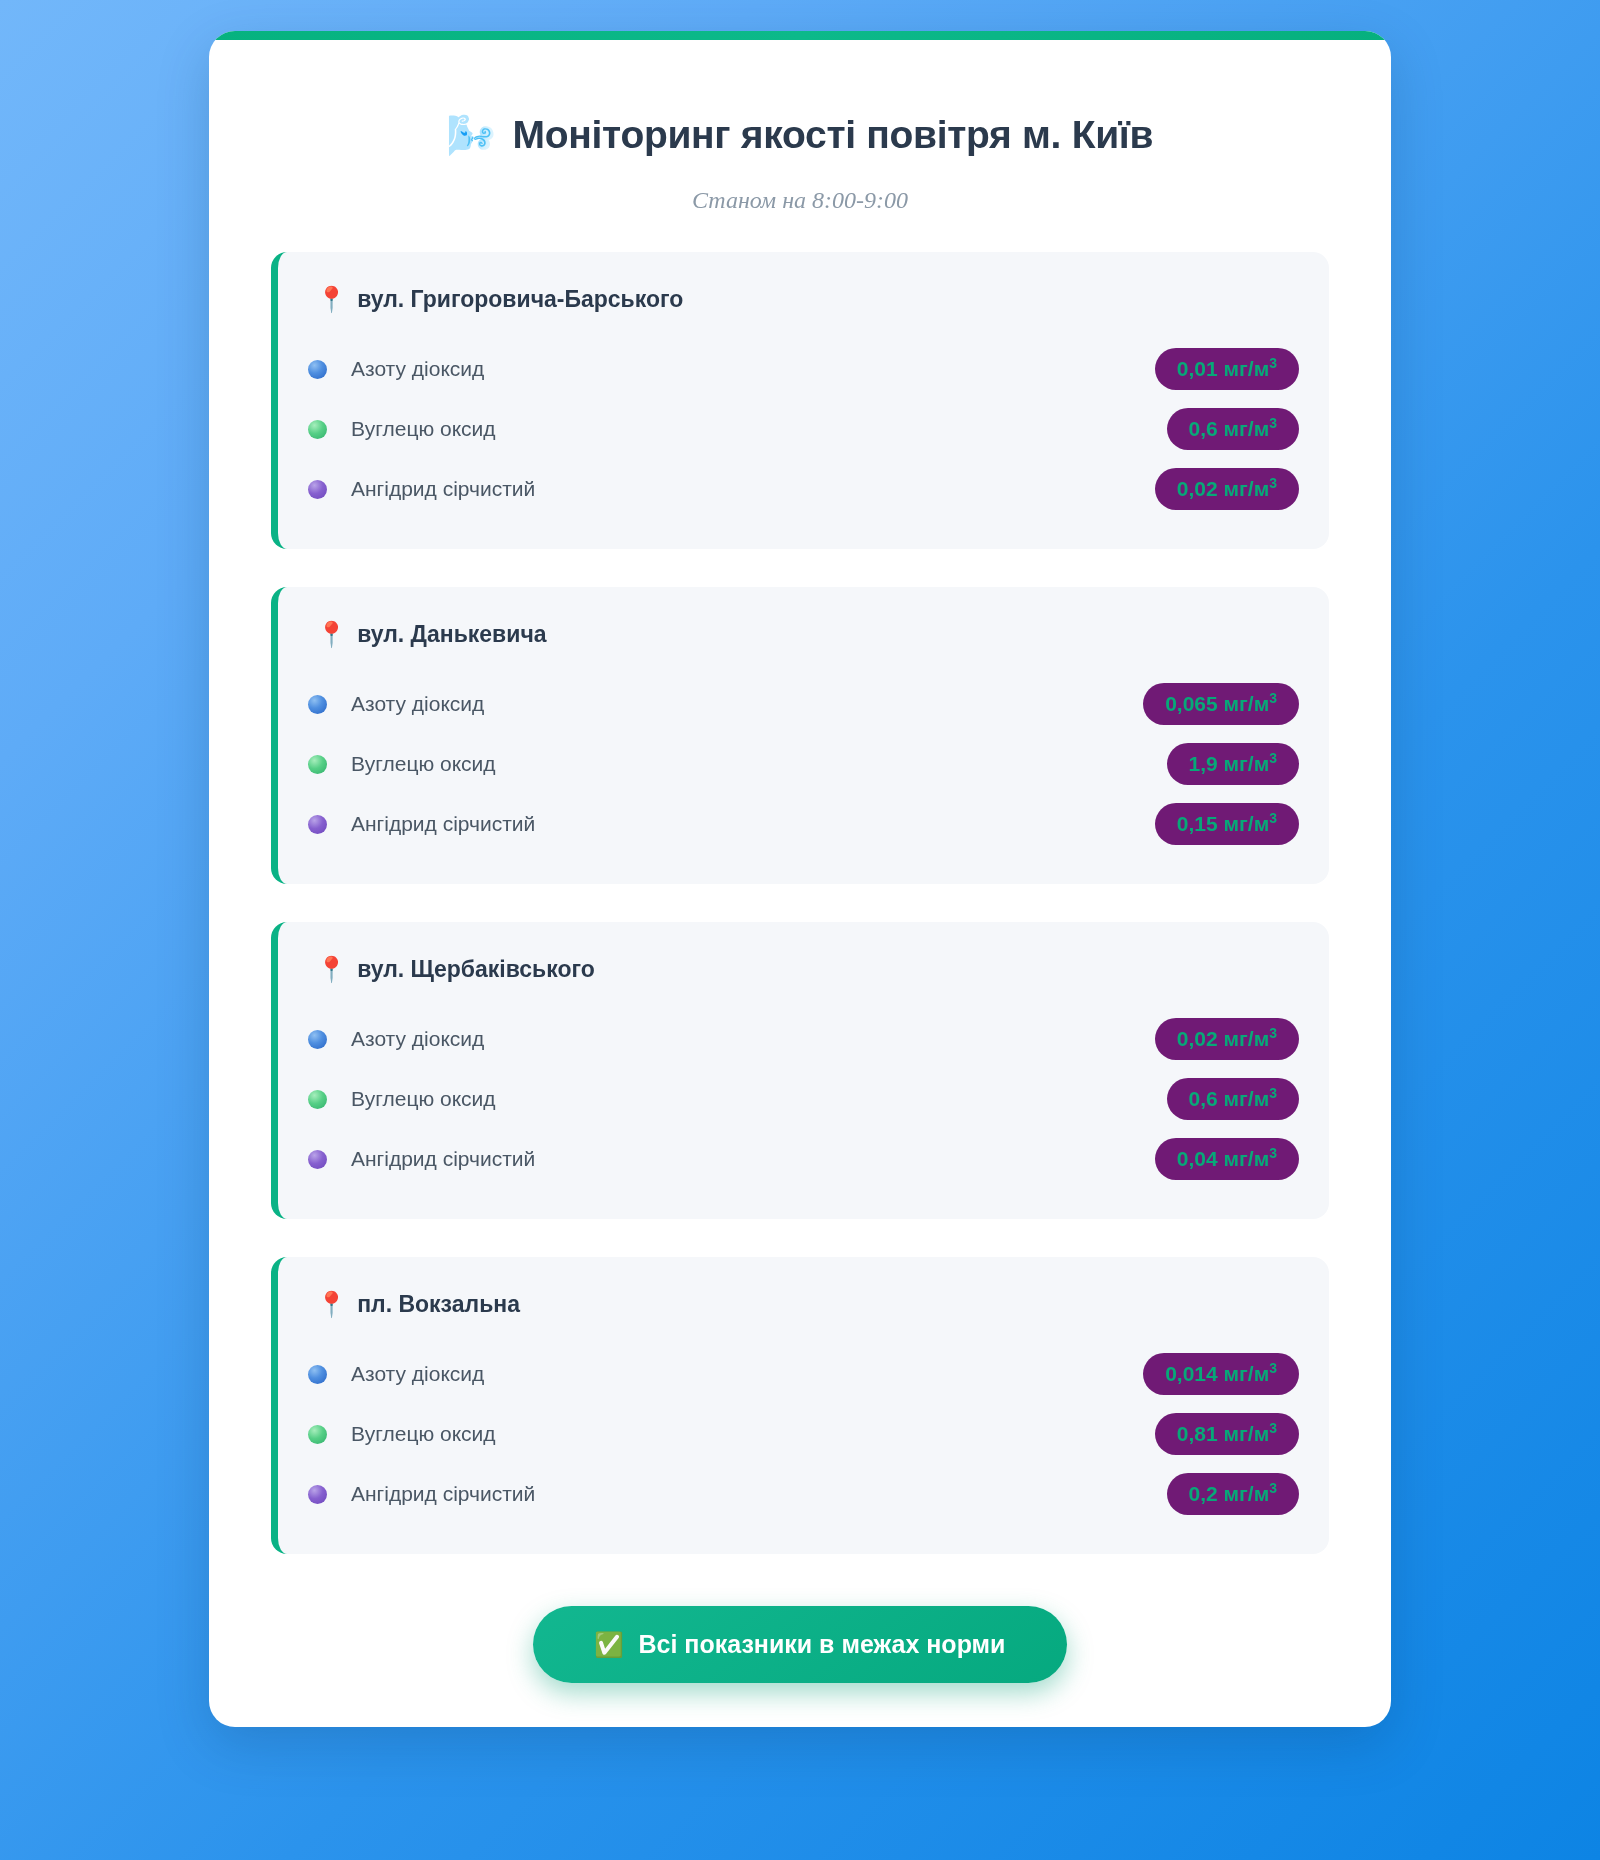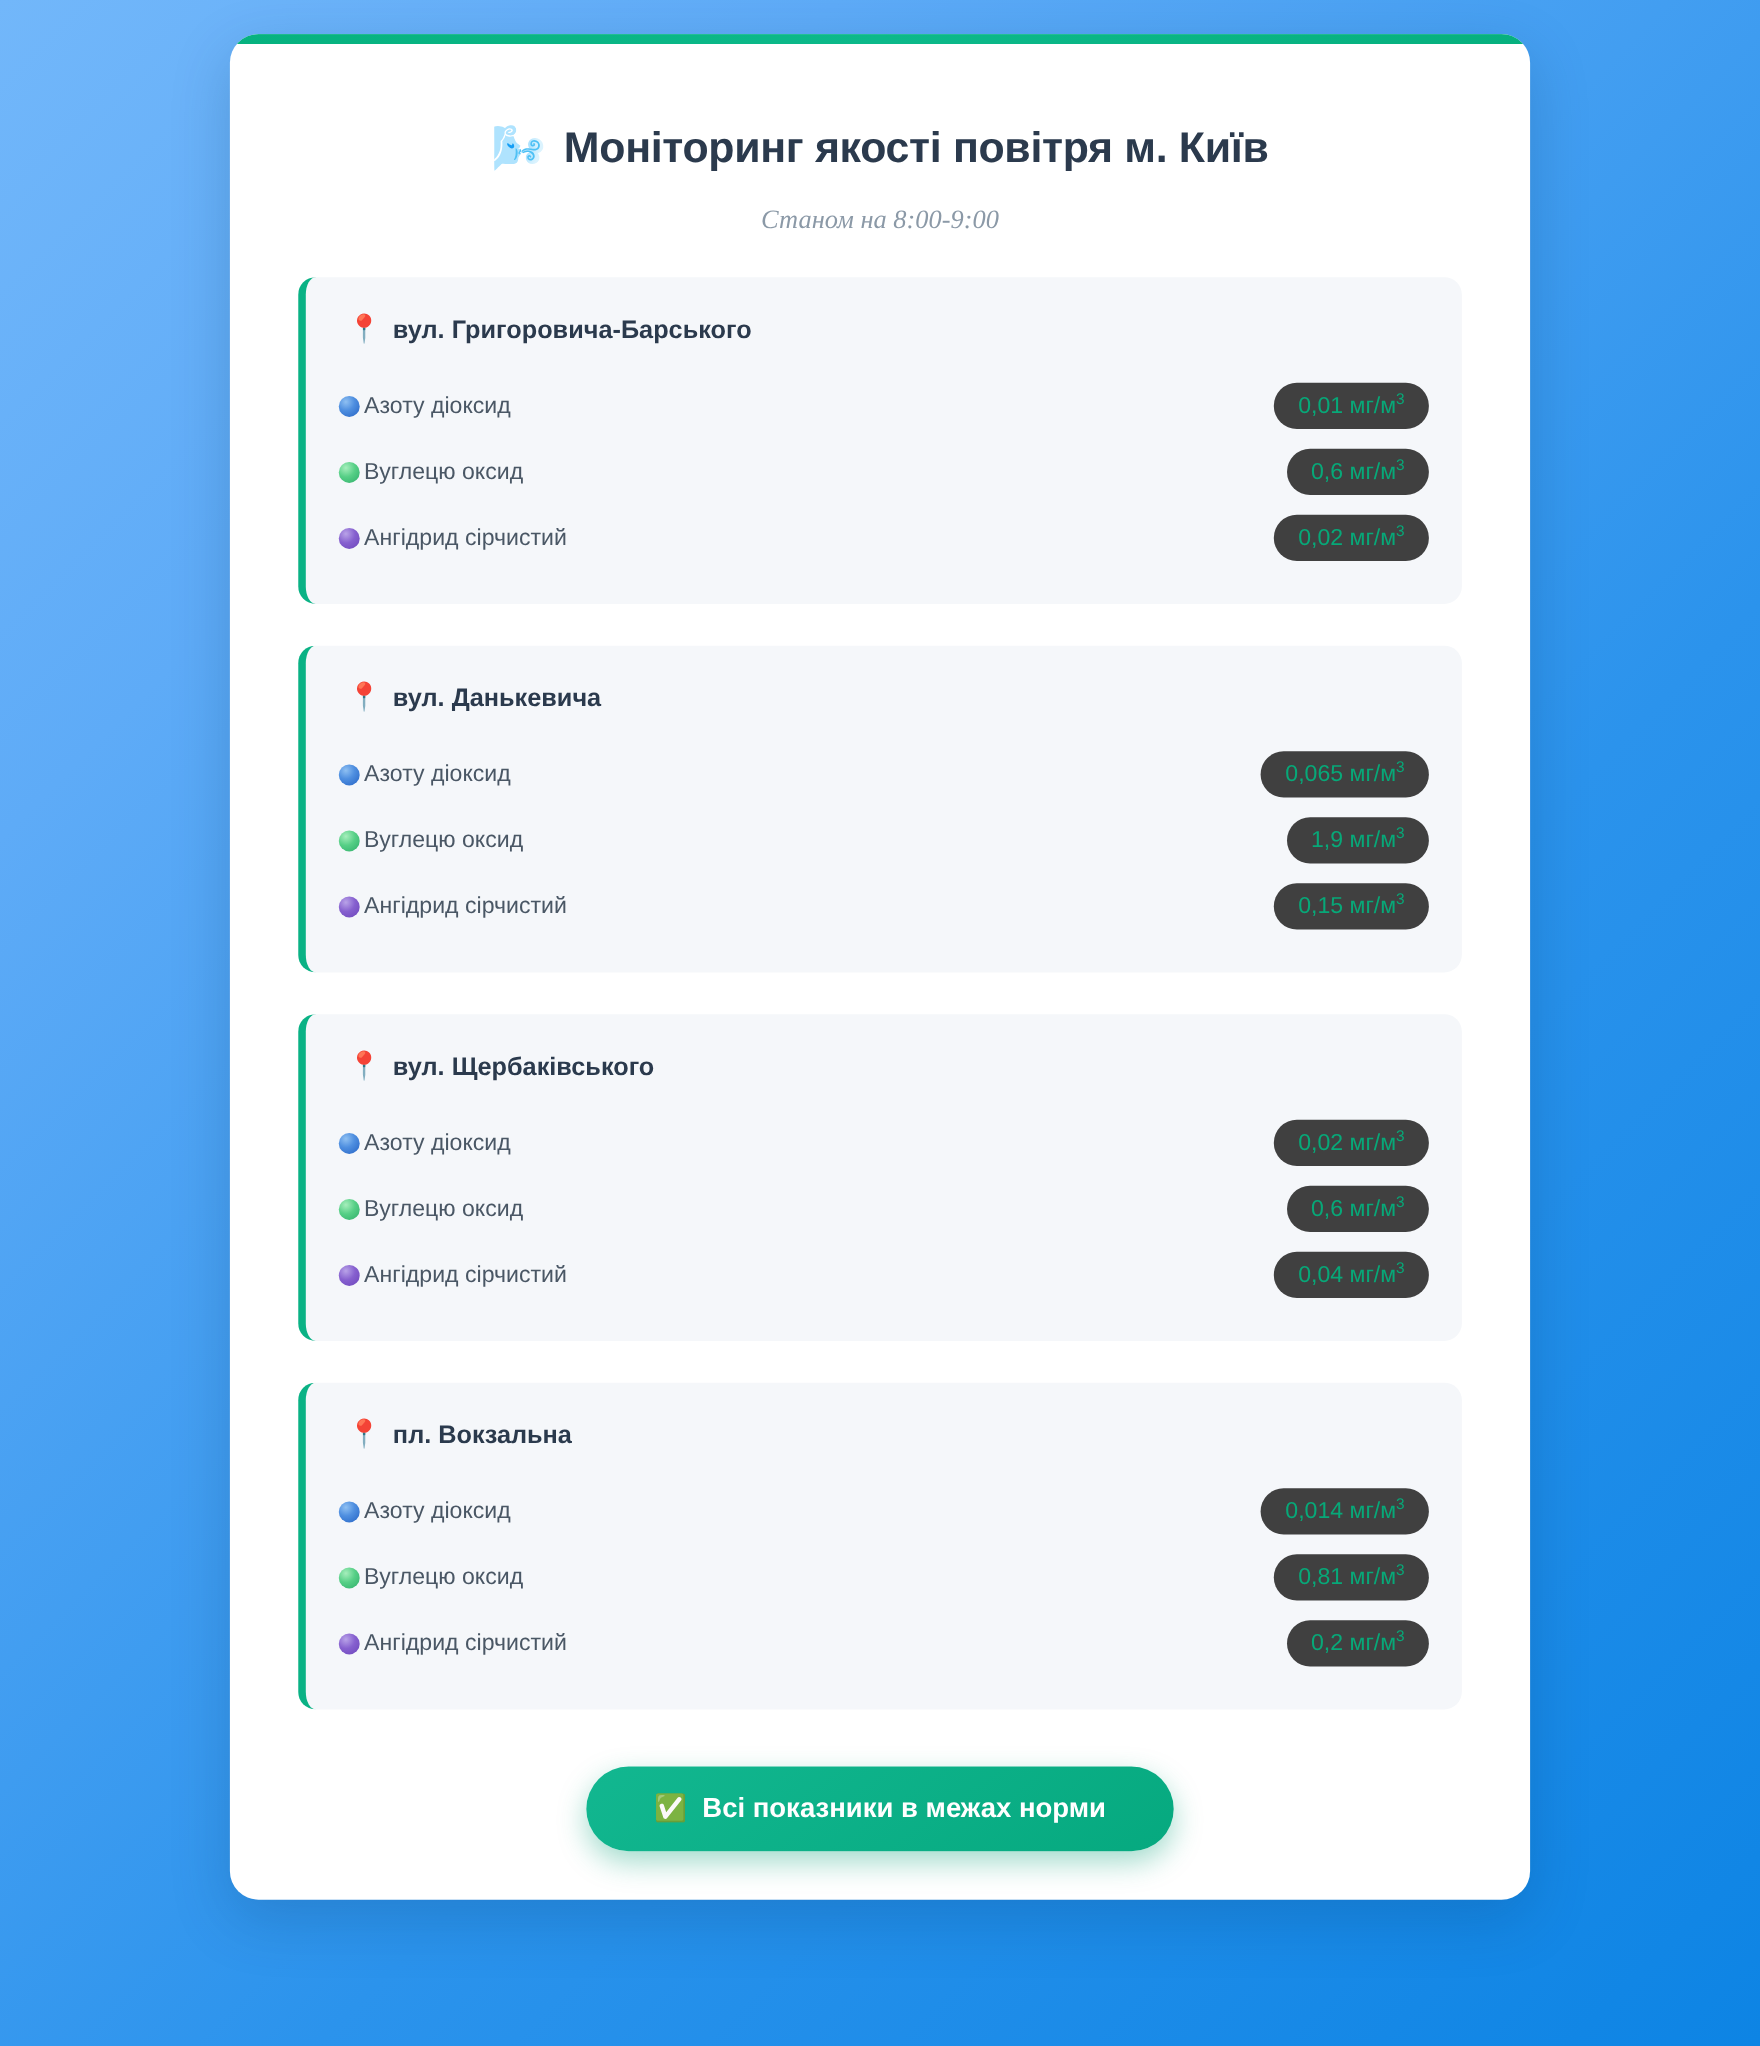--- a/index.html
+++ b/index.html
@@ -104,21 +104,21 @@
 
   .metric-row {
     display: flex;
     align-items: center;
     justify-content: space-between;
     padding: 9px 0;
   }
   .metric-left {
     display: flex;
     align-items: center;
-    gap: 4px;
+    gap: 24px;
   }
   .dot {
     width: 19px;
     height: 19px;
     border-radius: 50%;
     flex: 0 0 19px;
     display: inline-block;
   }
   .dot-no2 {
     background: radial-gradient(circle at 34% 28%, #8fc0f2 0%, #4f8fe0 42%, #2563c4 100%);
@@ -128,24 +128,24 @@
   }
   .dot-so2 {
     background: radial-gradient(circle at 34% 28%, #b9a3e8 0%, #8660cf 45%, #6c45bb 100%);
   }
   .metric-label {
     font-size: 21px;
     color: #4a5765;
     font-weight: normal;
   }
   .metric-badge {
-    background: #404040;
+    background: #701a75;
     color: #07a878;
     font-size: 21px;
-    font-weight: normal;
+    font-weight: bold;
     border-radius: 22px;
     padding: 9px 22px;
     white-space: nowrap;
   }
   .metric-badge sup {
     font-size: 14px;
     vertical-align: super;
     line-height: 0;
   }
 

